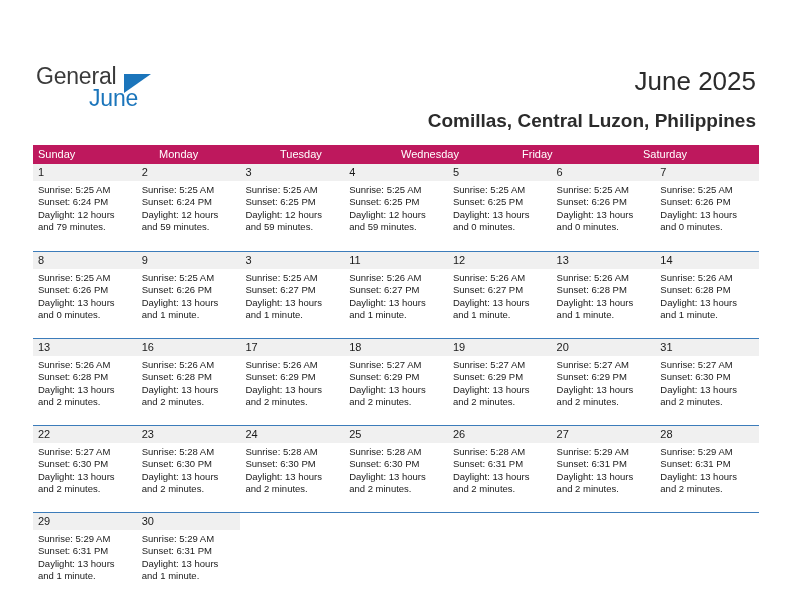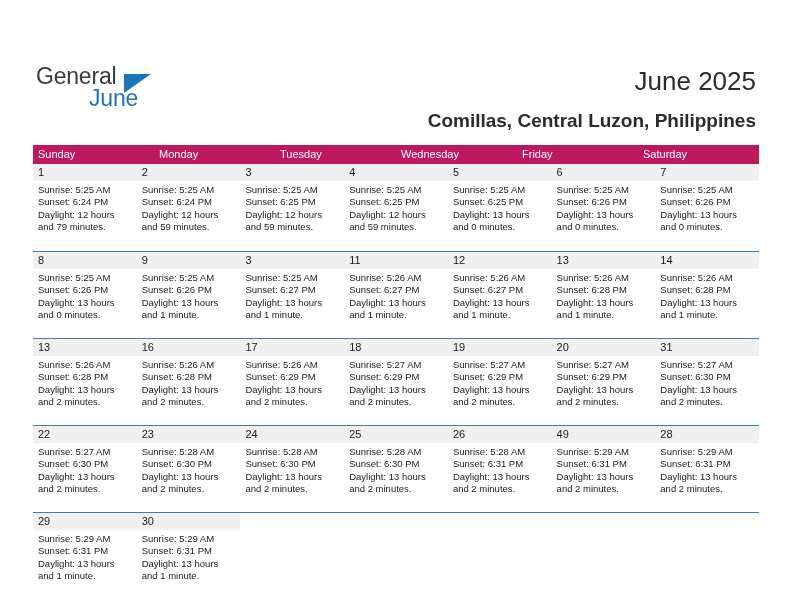--- a/index.html
+++ b/index.html
@@ -410,21 +410,21 @@
           <div class="day-cell">
             <div class="day-num">26</div>
             <div class="day-body">
               <div>Sunrise: 5:28 AM</div>
               <div>Sunset: 6:31 PM</div>
               <div>Daylight: 13 hours</div>
               <div>and 2 minutes.</div>
             </div>
           </div>
           <div class="day-cell">
-            <div class="day-num">49</div>
+            <div class="day-num">27</div>
             <div class="day-body">
               <div>Sunrise: 5:29 AM</div>
               <div>Sunset: 6:31 PM</div>
               <div>Daylight: 13 hours</div>
               <div>and 2 minutes.</div>
             </div>
           </div>
           <div class="day-cell">
             <div class="day-num">28</div>
             <div class="day-body">

